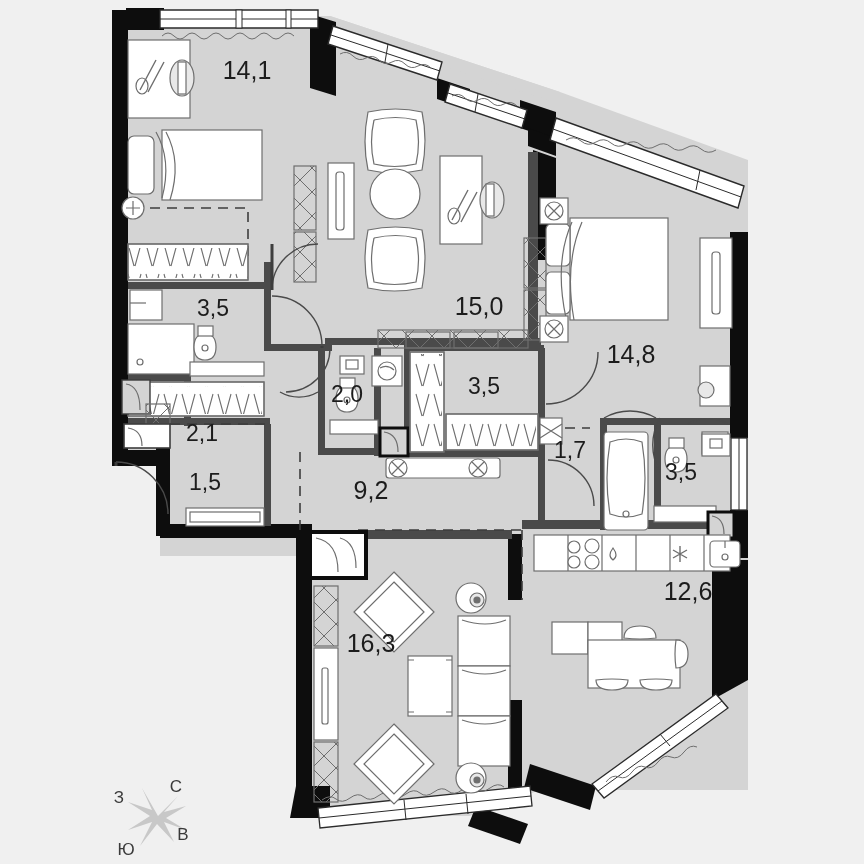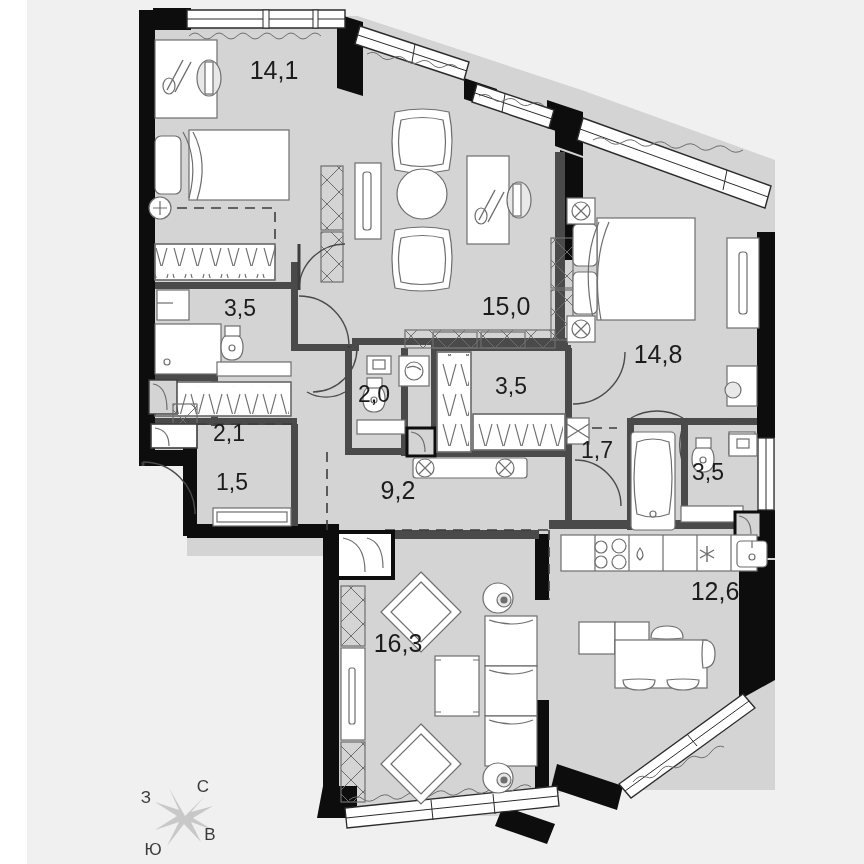--- a/index.html
+++ b/index.html
@@ -3,21 +3,20 @@
 <meta charset="utf-8">
 <style>
   html,body{margin:0;padding:0;background:#ffffff;}
   body{
     font-family:"Liberation Sans", sans-serif;
     width:864px;height:864px;overflow:hidden;position:relative;
   }
   #plan-root{
     position:relative;width:712px;height:864px;
     background:#fca5a5;
-    margin-left:27px;
   }
   #plan-svg{display:block;width:864px;height:864px;}
   .room-label{
     font-family:"Liberation Sans", sans-serif;
     font-size:25px;fill:#1c1c1c;font-weight:400;
     text-anchor:middle;dominant-baseline:middle;
   }
   .room-label.small{font-size:23px;}
   .compass-text{
     font-family:"Liberation Sans", sans-serif;

